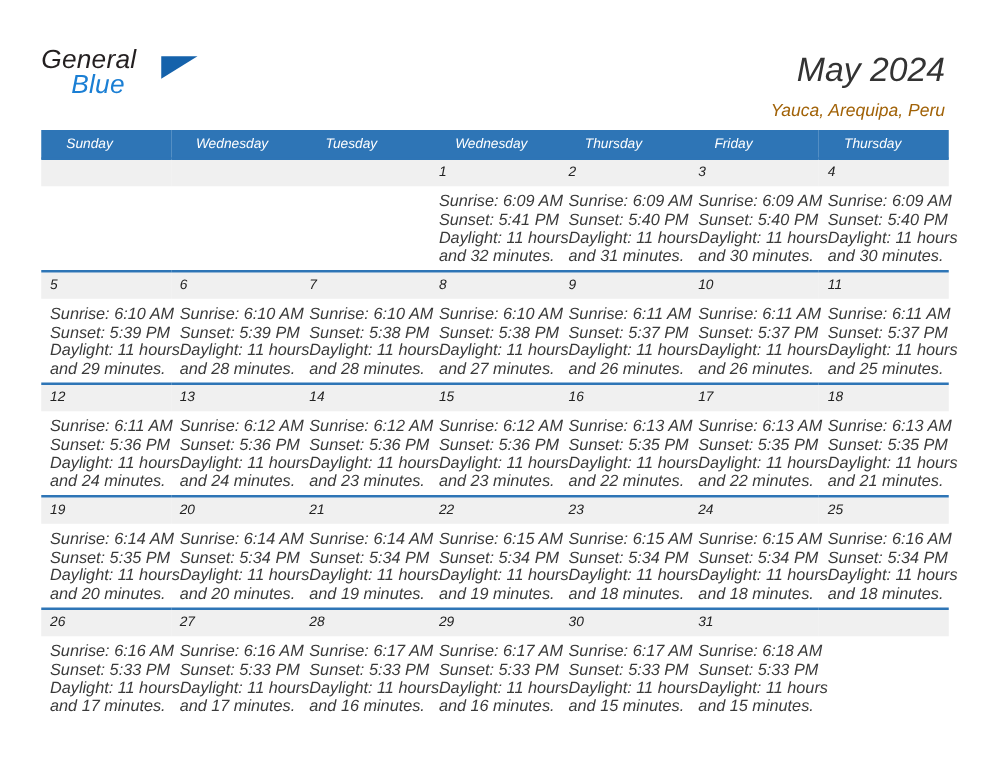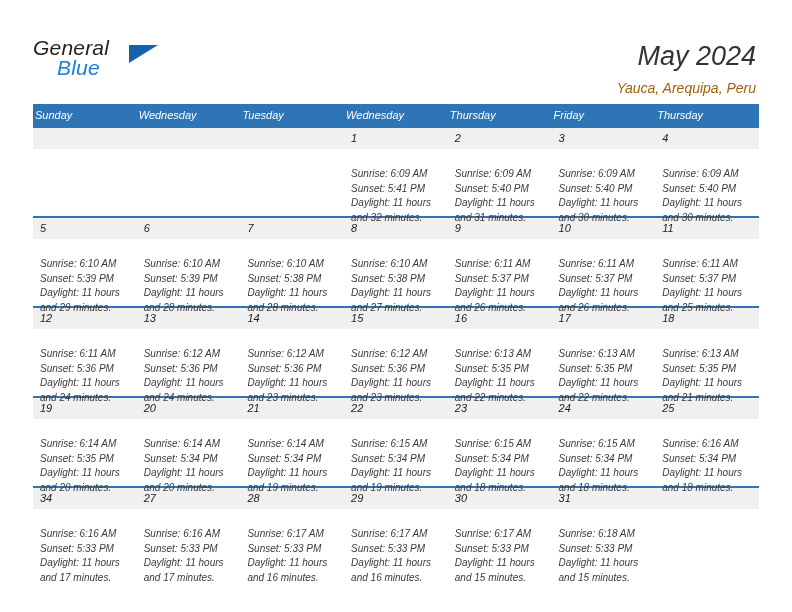--- a/index.html
+++ b/index.html
@@ -98,21 +98,21 @@
     width: 726px;
     border-collapse: collapse;
     table-layout: fixed;
   }
   .cal-table th {
     background: #2e75b6;
     color: #ffffff;
     font-size: 11px;
     font-weight: normal;
     text-align: left;
-    padding: 5px 0 5px 2px;
+    padding: 5px 0 5px 20px;
     height: 11px;
     border: none;
   }
   .cal-table td {
     vertical-align: top;
     padding: 0;
     border: none;
     border-top: 2px solid #2e75b6;
     height: 88px;
   }
@@ -125,22 +125,22 @@
     font-size: 11px;
     color: #222222;
     padding: 4px 0 4px 7px;
     height: 13px;
     box-sizing: content-box;
   }
   .daynum.empty {
     color: transparent;
   }
   .cell-body {
-    padding: 18px 7px 0 7px;
-    font-size: 10px;
+    padding: 5px 7px 0 7px;
+    font-size: 13px;
     line-height: 14.6px;
     color: #3a3a3a;
   }
   .cell-body div {
     white-space: nowrap;
   }
   .cell-empty .daynum {
     background: #f0f0f0;
   }
 </style>
@@ -490,21 +490,21 @@
                   <div>Sunset: 5:34 PM</div>
                   <div>Daylight: 11 hours</div>
                   <div>and 18 minutes.</div>
                 </div>
               </div>
             </td>
           </tr>
           <tr>
             <td>
               <div class="cell-inner">
-                <div class="daynum">34</div>
+                <div class="daynum">26</div>
                 <div class="cell-body">
                   <div>Sunrise: 6:16 AM</div>
                   <div>Sunset: 5:33 PM</div>
                   <div>Daylight: 11 hours</div>
                   <div>and 17 minutes.</div>
                 </div>
               </div>
             </td>
             <td>
               <div class="cell-inner">

